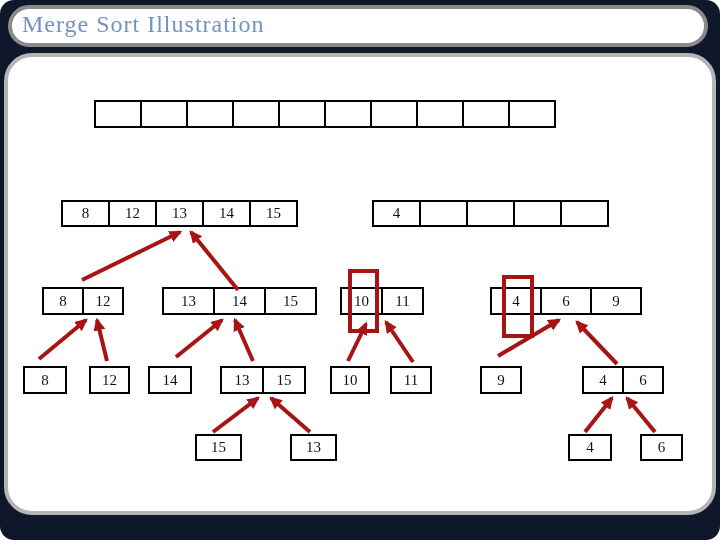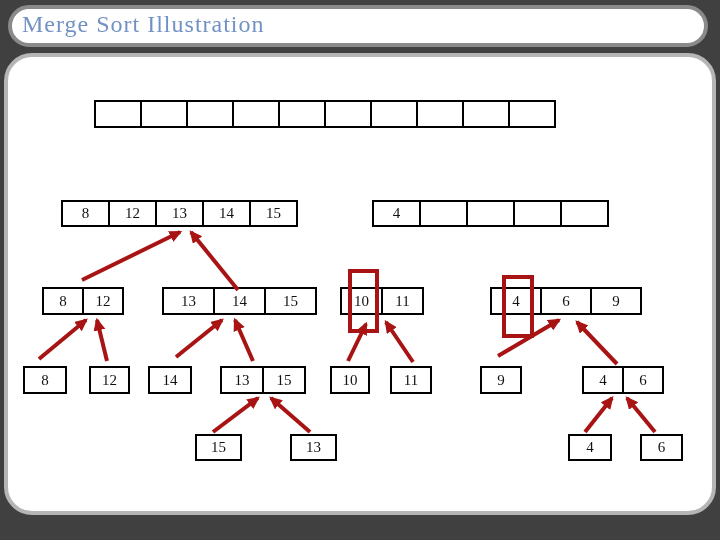--- a/index.html
+++ b/index.html
@@ -1,17 +1,17 @@
 <!DOCTYPE html>
 <html style="--accent: #a81414; --cell-border: #000000; --title-color: #7292c4; --frame-title: #8a8a8a; --frame-body: #b5b5b5;"><head>
 <meta charset="utf-8">
 <style>
   html,body{margin:0;padding:0;background:#ffffff;}
-  #slide{position:relative;width:720px;height:540px;background:#404040;overflow:hidden;
-         font-family:"Liberation Serif",serif;}
+  #slide{position:relative;width:720px;height:540px;background:#0f172a;overflow:hidden;
+         font-family:"Liberation Serif",serif;border-radius:14px;}
   #title-frame{position:absolute;left:8px;top:5px;width:700px;height:42px;
          border:4px solid var(--frame-title);border-radius:23px;box-sizing:border-box;background:#fff;}
   #title-text{position:absolute;left:22px;top:11px;font-size:24px;letter-spacing:1px;
          color:var(--title-color);white-space:nowrap;}
   #body-frame{position:absolute;left:4px;top:53px;width:712px;height:462px;
          border:4px solid var(--frame-body);border-radius:28px;box-sizing:border-box;background:#fff;}
   .arr{position:absolute;display:flex;z-index:2;}
   .cell{box-sizing:border-box;border:2px solid var(--cell-border);margin-left:-2px;height:100%;
         display:flex;align-items:center;justify-content:center;
         font-size:15px;color:#111;background:#fff;}

